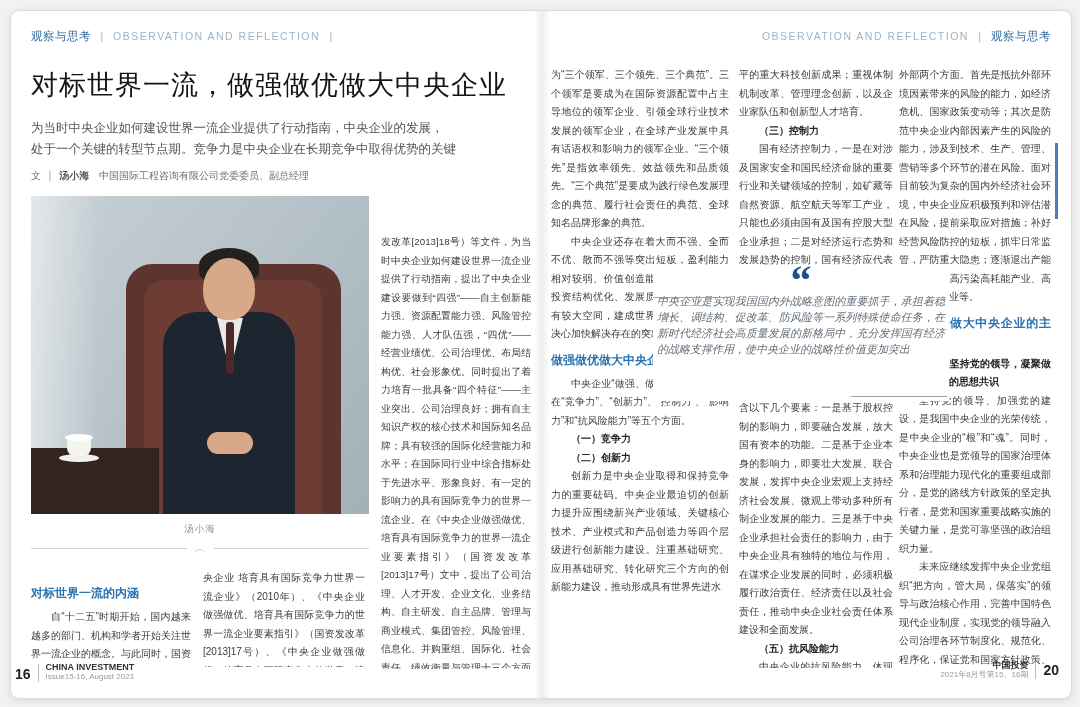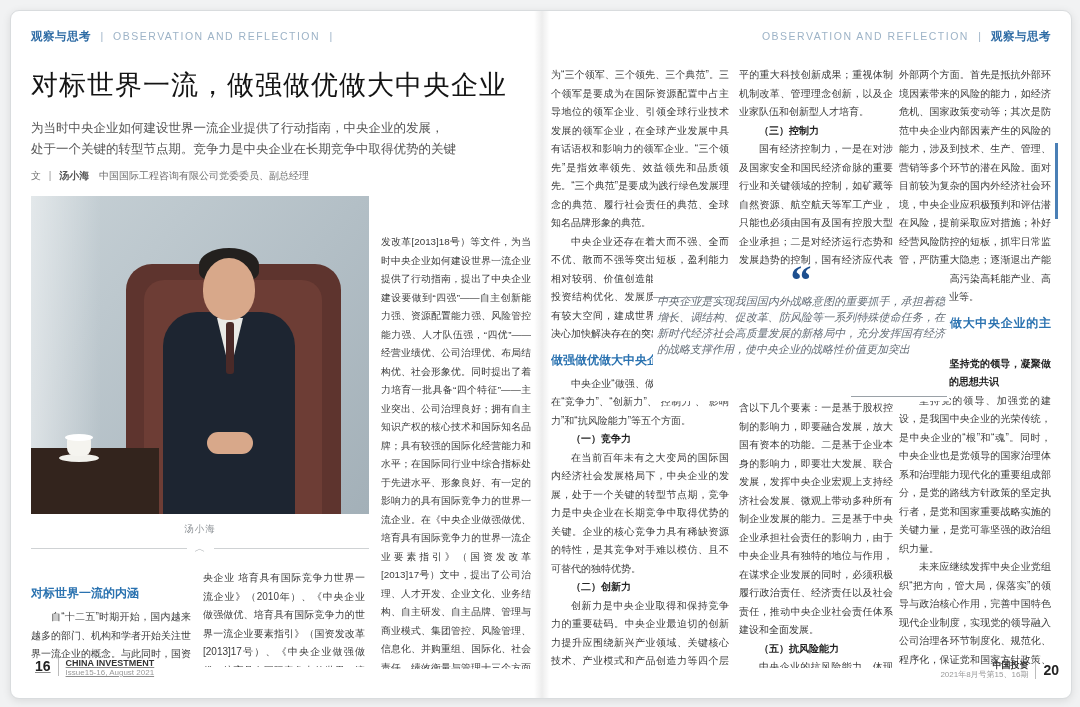--- a/index.html
+++ b/index.html
@@ -21,21 +21,21 @@
     pointer-events:none;
   }
   .page{position:absolute;top:0;height:100%;}
   .page-left{left:0;width:530px;}
   .page-right{left:530px;width:530px;}
 
   
   .strap{position:absolute;top:18px;font-size:10.5px;letter-spacing:0.5px;white-space:nowrap;}
   .page-left .strap{left:20px;}
   .page-right .strap{right:20px;text-align:right;}
-  .strap .cn{color:#2f6ca5;font-weight:bold;font-size:11.5px;margin-top:21px;}
+  .strap .cn{color:#2f6ca5;font-weight:normal;font-size:11.5px;margin-top:21px;}
   .strap .en{color:#9db3c7;letter-spacing:1.5px;}
   .strap .sep{color:#9db3c7;margin:0 6px;}
 
   
   .title{
     position:absolute;left:20px;top:56px;width:500px;
     font-family:"Liberation Serif", serif;
     font-size:27px;font-weight:400;color:#141414;letter-spacing:1px;
   }
   .subtitle{
@@ -121,21 +121,21 @@
     text-align:center;font-family:"Liberation Serif", serif;
     font-size:42px;font-weight:bold;color:#1d4f8f;line-height:26px;height:26px;
   }
   .quote .qtext{
     font-size:11px;line-height:16px;color:#636c76;font-style:italic;
     text-align:justify;
   }
 
   
   .footer{position:absolute;bottom:16px;height:24px;font-size:8.5px;color:#8a8a8a;}
-  .footer-left{left:24px;display:flex;align-items:flex-start;text-decoration:underline;}
+  .footer-left{left:4px;display:flex;align-items:flex-end;}
   .footer-right{right:12px;display:flex;align-items:center;}
   .footer .pnum{font-size:14px;font-weight:bold;color:#222;}
   .footer .fdiv{width:1px;height:18px;background:#bbb;margin:0 7px;}
   .footer .mag{font-weight:bold;color:#333;font-size:9px;line-height:10px;}
   .footer .iss{color:#999;font-size:8px;line-height:10px;}
   .footer .stack{display:flex;flex-direction:column;justify-content:center;}
   .footer-right .stack{text-align:right;}
 
   .edge-tab{position:absolute;right:13px;top:132px;width:3px;height:76px;background:#4a7fb5;}
 </style>
@@ -216,21 +216,20 @@
       <span class="sep">|</span>
       <span class="cn">观察与思考</span>
     </div>
 
     <div class="col rcol rcolA">
         <div class="blk blk-c">为“三个领军、三个领先、三个典范”。三个领军是要成为在国际资源配置中占主导地位的领军企业、引领全球行业技术发展的领军企业，在全球产业发展中具有话语权和影响力的领军企业。“三个领先”是指效率领先、效益领先和品质领先。“三个典范”是要成为践行绿色发展理念的典范、履行社会责任的典范、全球知名品牌形象的典范。</div>
         <div class="blk blk-p">中央企业还存在着大而不强、全而不优、散而不强等突出短板，盈利能力相对较弱、价值创造能力不强，企业在投资结构优化、发展质量提升等方面还有较大空间，建成世界一流企业仍需下决心加快解决存在的突出问题。</div>
         <div class="blk blk-h">做强做优做大中央企业的内涵</div>
         <div class="blk blk-p">中央企业“做强、做优、做大”，体现在“竞争力”、“创新力”、“控制力”、“影响力”和“抗风险能力”等五个方面。</div>
         <div class="blk blk-s">（一）竞争力</div>
-        <div class="blk blk-p">在当前百年未有之大变局的国际国内经济社会发展格局下，中央企业的发展，处于一个关键的转型节点期，竞争力是中央企业在长期竞争中取得优势的关键。企业的核心竞争力具有稀缺资源的特性，是其竞争对手难以模仿、且不可替代的独特优势。</div>
         <div class="blk blk-s">（二）创新力</div>
         <div class="blk blk-p">创新力是中央企业取得和保持竞争力的重要砝码。中央企业最迫切的创新力提升应围绕新兴产业领域、关键核心技术、产业模式和产品创造力等四个层级进行创新能力建设。注重基础研究、应用基础研究、转化研究三个方向的创新能力建设，推动形成具有世界先进水</div>
       </div>
     <div class="col rcol rcolB">
         <div class="blk blk-c">平的重大科技创新成果；重视体制机制改革、管理理念创新，以及企业家队伍和创新型人才培育。</div>
         <div class="blk blk-s">（三）控制力</div>
         <div class="blk blk-p">国有经济控制力，一是在对涉及国家安全和国民经济命脉的重要行业和关键领域的控制，如矿藏等自然资源、航空航天等军工产业，只能也必须由国有及国有控股大型企业承担；二是对经济运行态势和发展趋势的控制，国有经济应代表国家利益，在推动经济发展、重大科技创新、维护国家战略安全和长远利益等方面，应发挥顶梁柱作用，如打造好高铁、核电、特高压、高效清洁煤电等“中国名牌”。</div>
         <div class="blk blk-s">（四）影响力</div>
         <div class="blk blk-p">中央企业影响力的形成必须包含以下几个要素：一是基于股权控制的影响力，即要融合发展，放大国有资本的功能。二是基于企业本身的影响力，即要壮大发展、联合发展，发挥中央企业宏观上支持经济社会发展、微观上带动多种所有制企业发展的能力。三是基于中央企业承担社会责任的影响力，由于中央企业具有独特的地位与作用，在谋求企业发展的同时，必须积极履行政治责任、经济责任以及社会责任，推动中央企业社会责任体系建设和全面发展。</div>
         <div class="blk blk-s">（五）抗风险能力</div>

